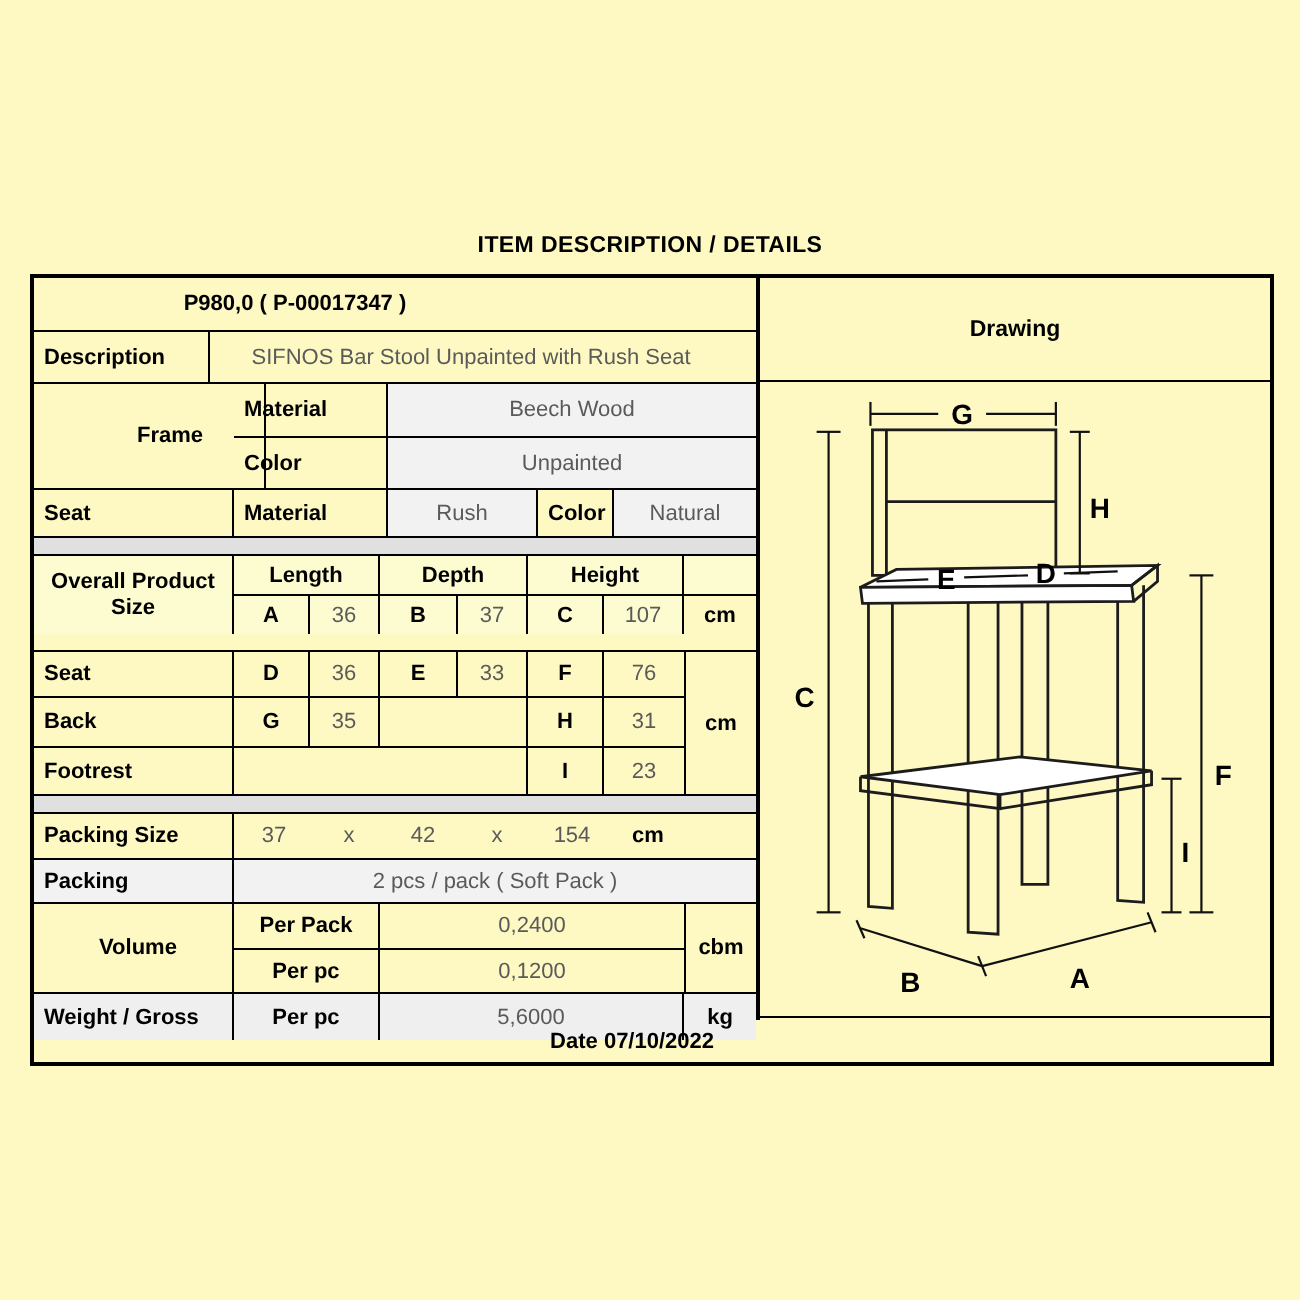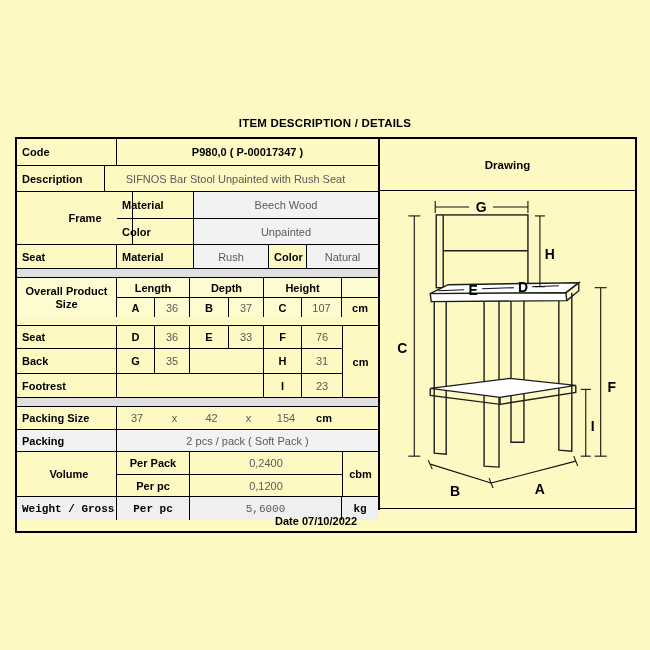--- a/index.html
+++ b/index.html
@@ -14,21 +14,21 @@
           border-right:2px solid #000; box-sizing:content-box; }
   .right { position:absolute; left:363px; top:0; width:255px; height:371px; }
   .row { position:relative; display:flex; box-sizing:border-box; border-bottom:1px solid #000; }
   .row.noline { border-bottom:none; }
   .cell { box-sizing:border-box; border-right:1px solid #000; display:flex;
           align-items:center; justify-content:center; font-size:11px; color:#5a5a5a; overflow:hidden; }
   .cell.last { border-right:none; }
   .lab { justify-content:flex-start; padding-left:5px; font-weight:bold; color:#000; }
   .bold { font-weight:bold; color:#000; }
   .graybg { background:#f2f2f2; }
-  .weightbg { background:#efefef;font-family:Liberation Mono, monospace; }
+  .weightbg { background:#efefef; }
   .yellow { background:#fcfcd0; }
   .divider { height:8px; background:#e0e0e0; border-bottom:1px solid #000; }
   .grp { position:relative; box-sizing:border-box; border-bottom:1px solid #000; }
   .abs { position:absolute; box-sizing:border-box; display:flex; align-items:center; justify-content:center; }
   .subrows { position:absolute; top:0; }
   .center2 { flex-direction:column; line-height:13px; text-align:center; padding-left:0; justify-content:center; }
   .drawhead { height:51px; border-bottom:1px solid #000; display:flex; align-items:center;
               justify-content:center; font-weight:bold; font-size:11.5px; border-right:none; }
   .drawarea { height:318px; border-bottom:1px solid #000; box-sizing:border-box; }
   .daterow { position:relative; height:21px; display:flex; align-items:center; }
@@ -40,21 +40,20 @@
 
 <div class="page">
   <div class="title">ITEM DESCRIPTION / DETAILS</div>
 
   <div class="tbl">
     <div class="body">
 
       <div class="left">
 
         <div class="row" style="height:27px">
-          <div class="cell lab" style="width:100px">Code</div>
           <div class="cell bold last" style="width:261px">P980,0  ( P-00017347 )</div>
         </div>
 
         <div class="row" style="height:26px">
           <div class="cell lab" style="width:88px">Description</div>
           <div class="cell last" style="width:261px">SIFNOS Bar Stool Unpainted with Rush Seat</div>
         </div>
 
         <div class="grp" style="height:53px">
           <div class="cell lab abs" style="left:16px;top:0;width:100px;height:52px">Frame</div>

